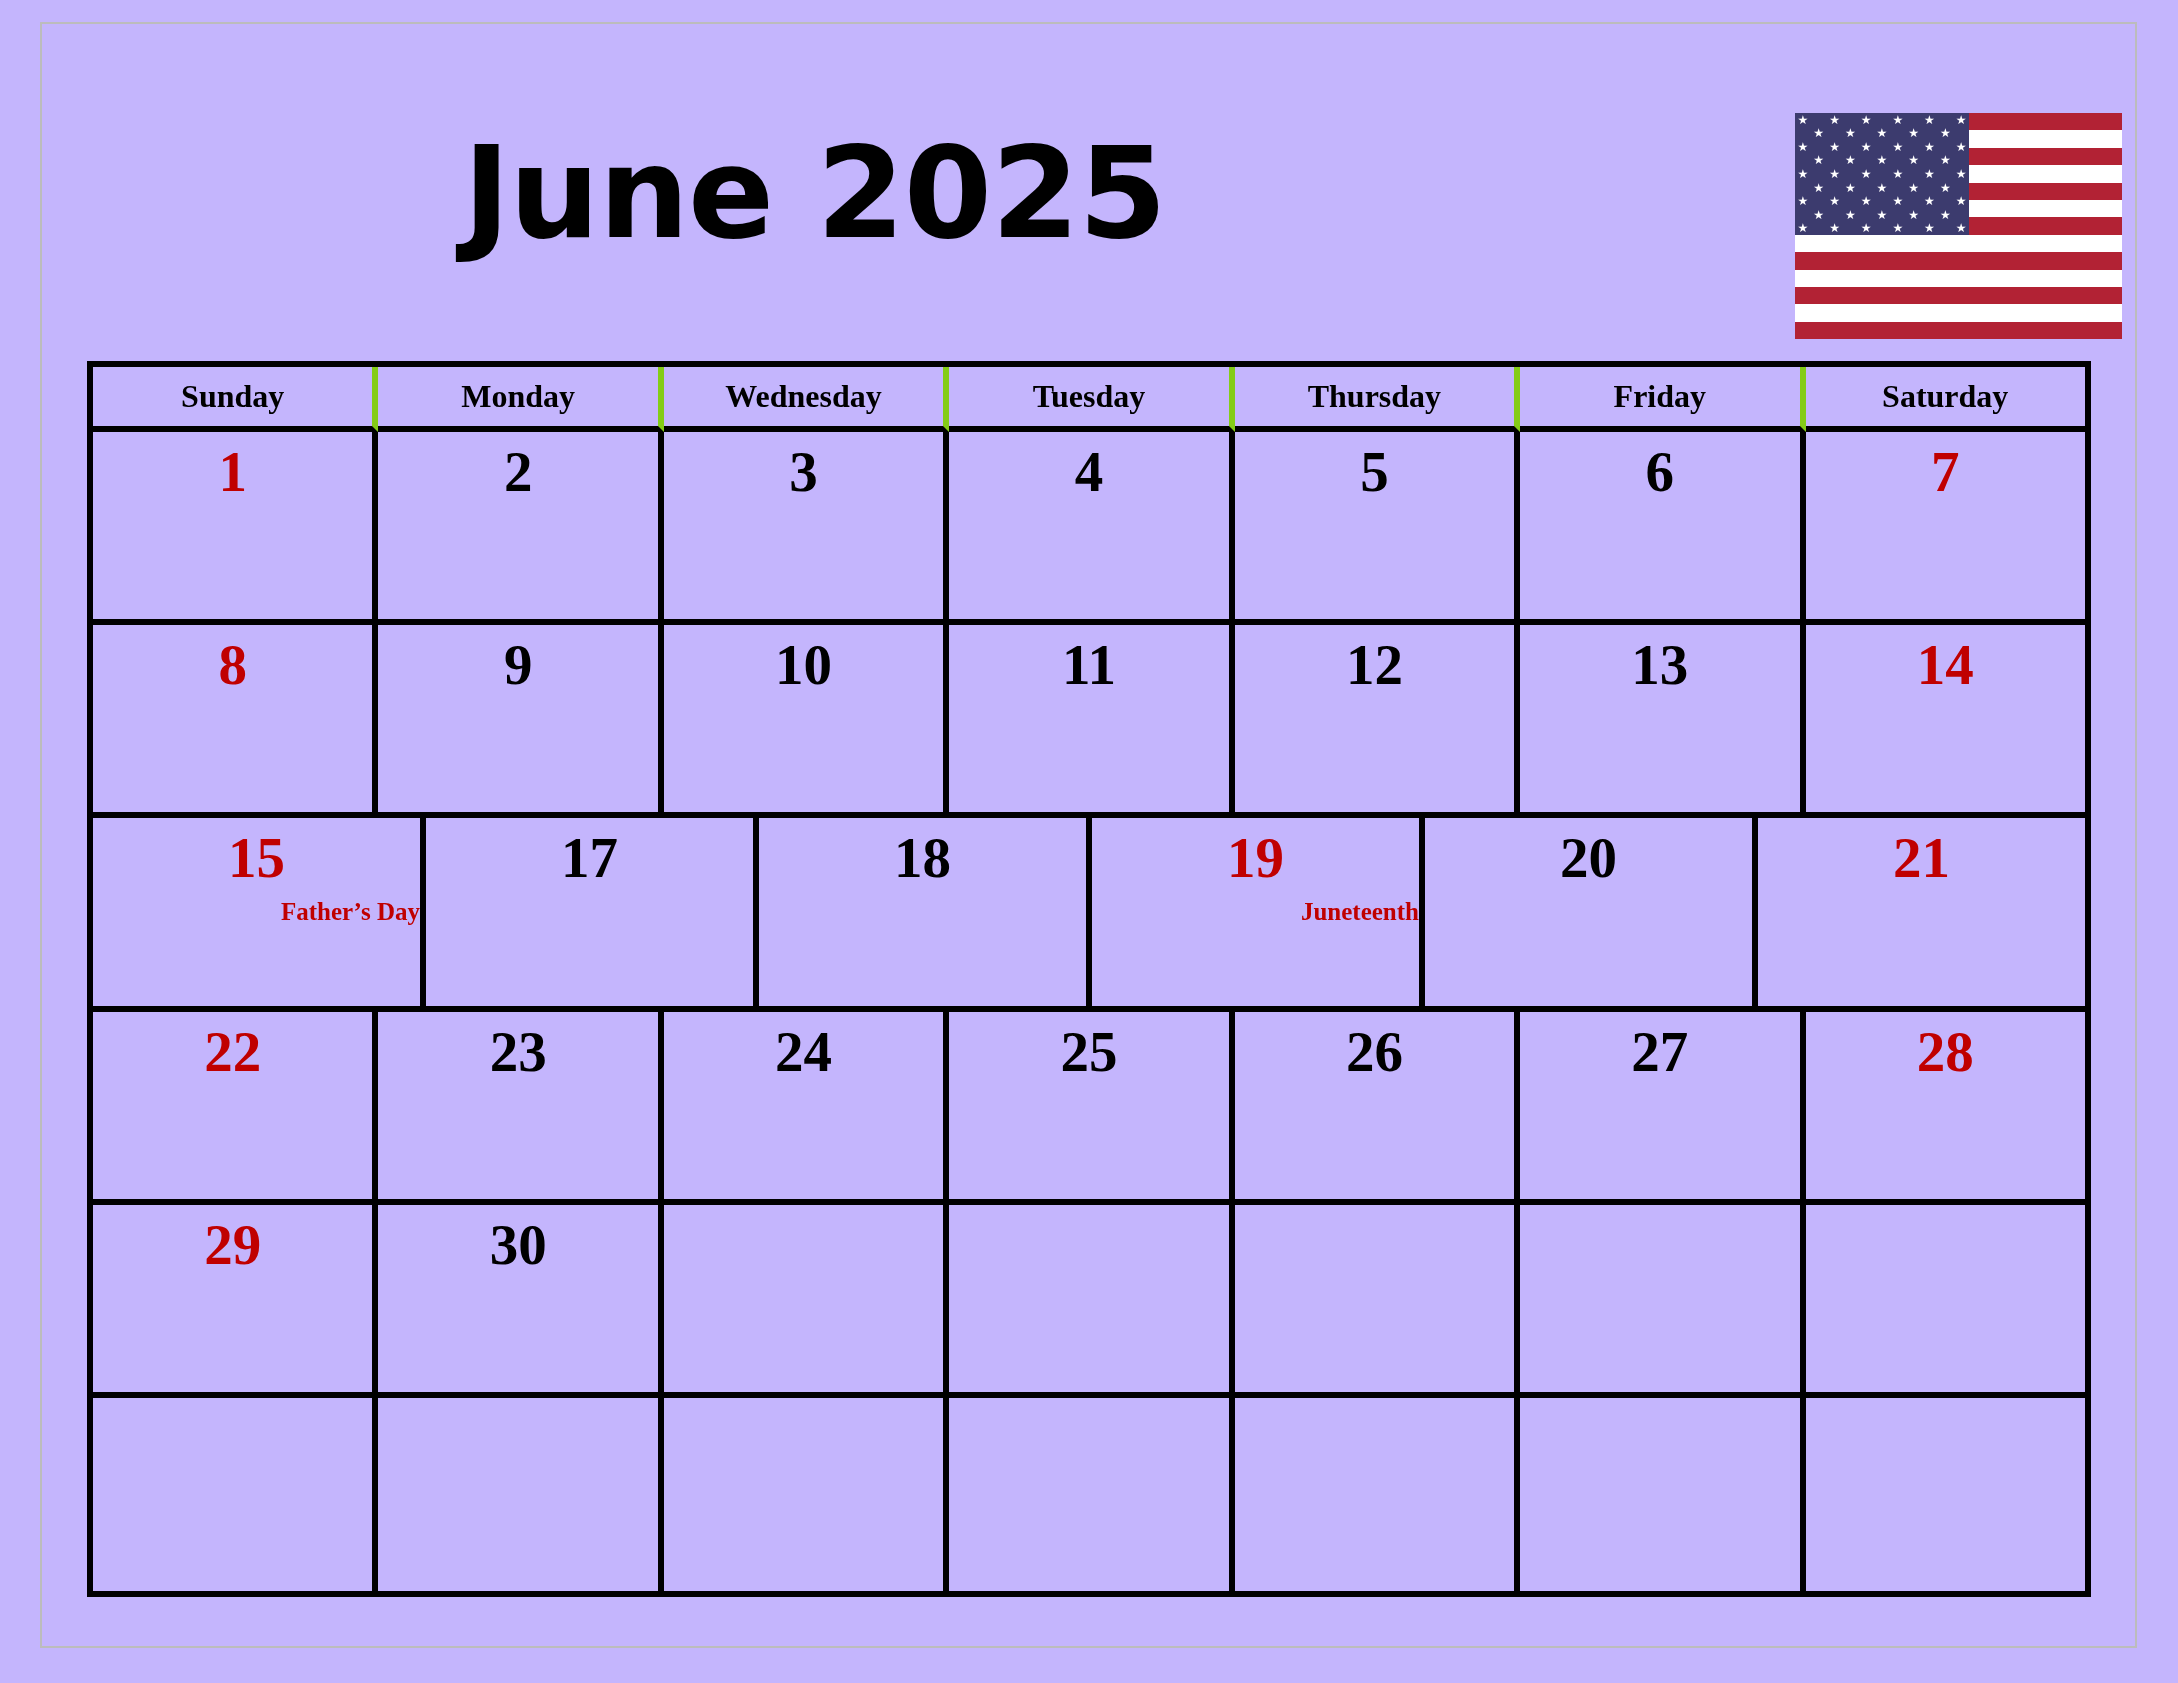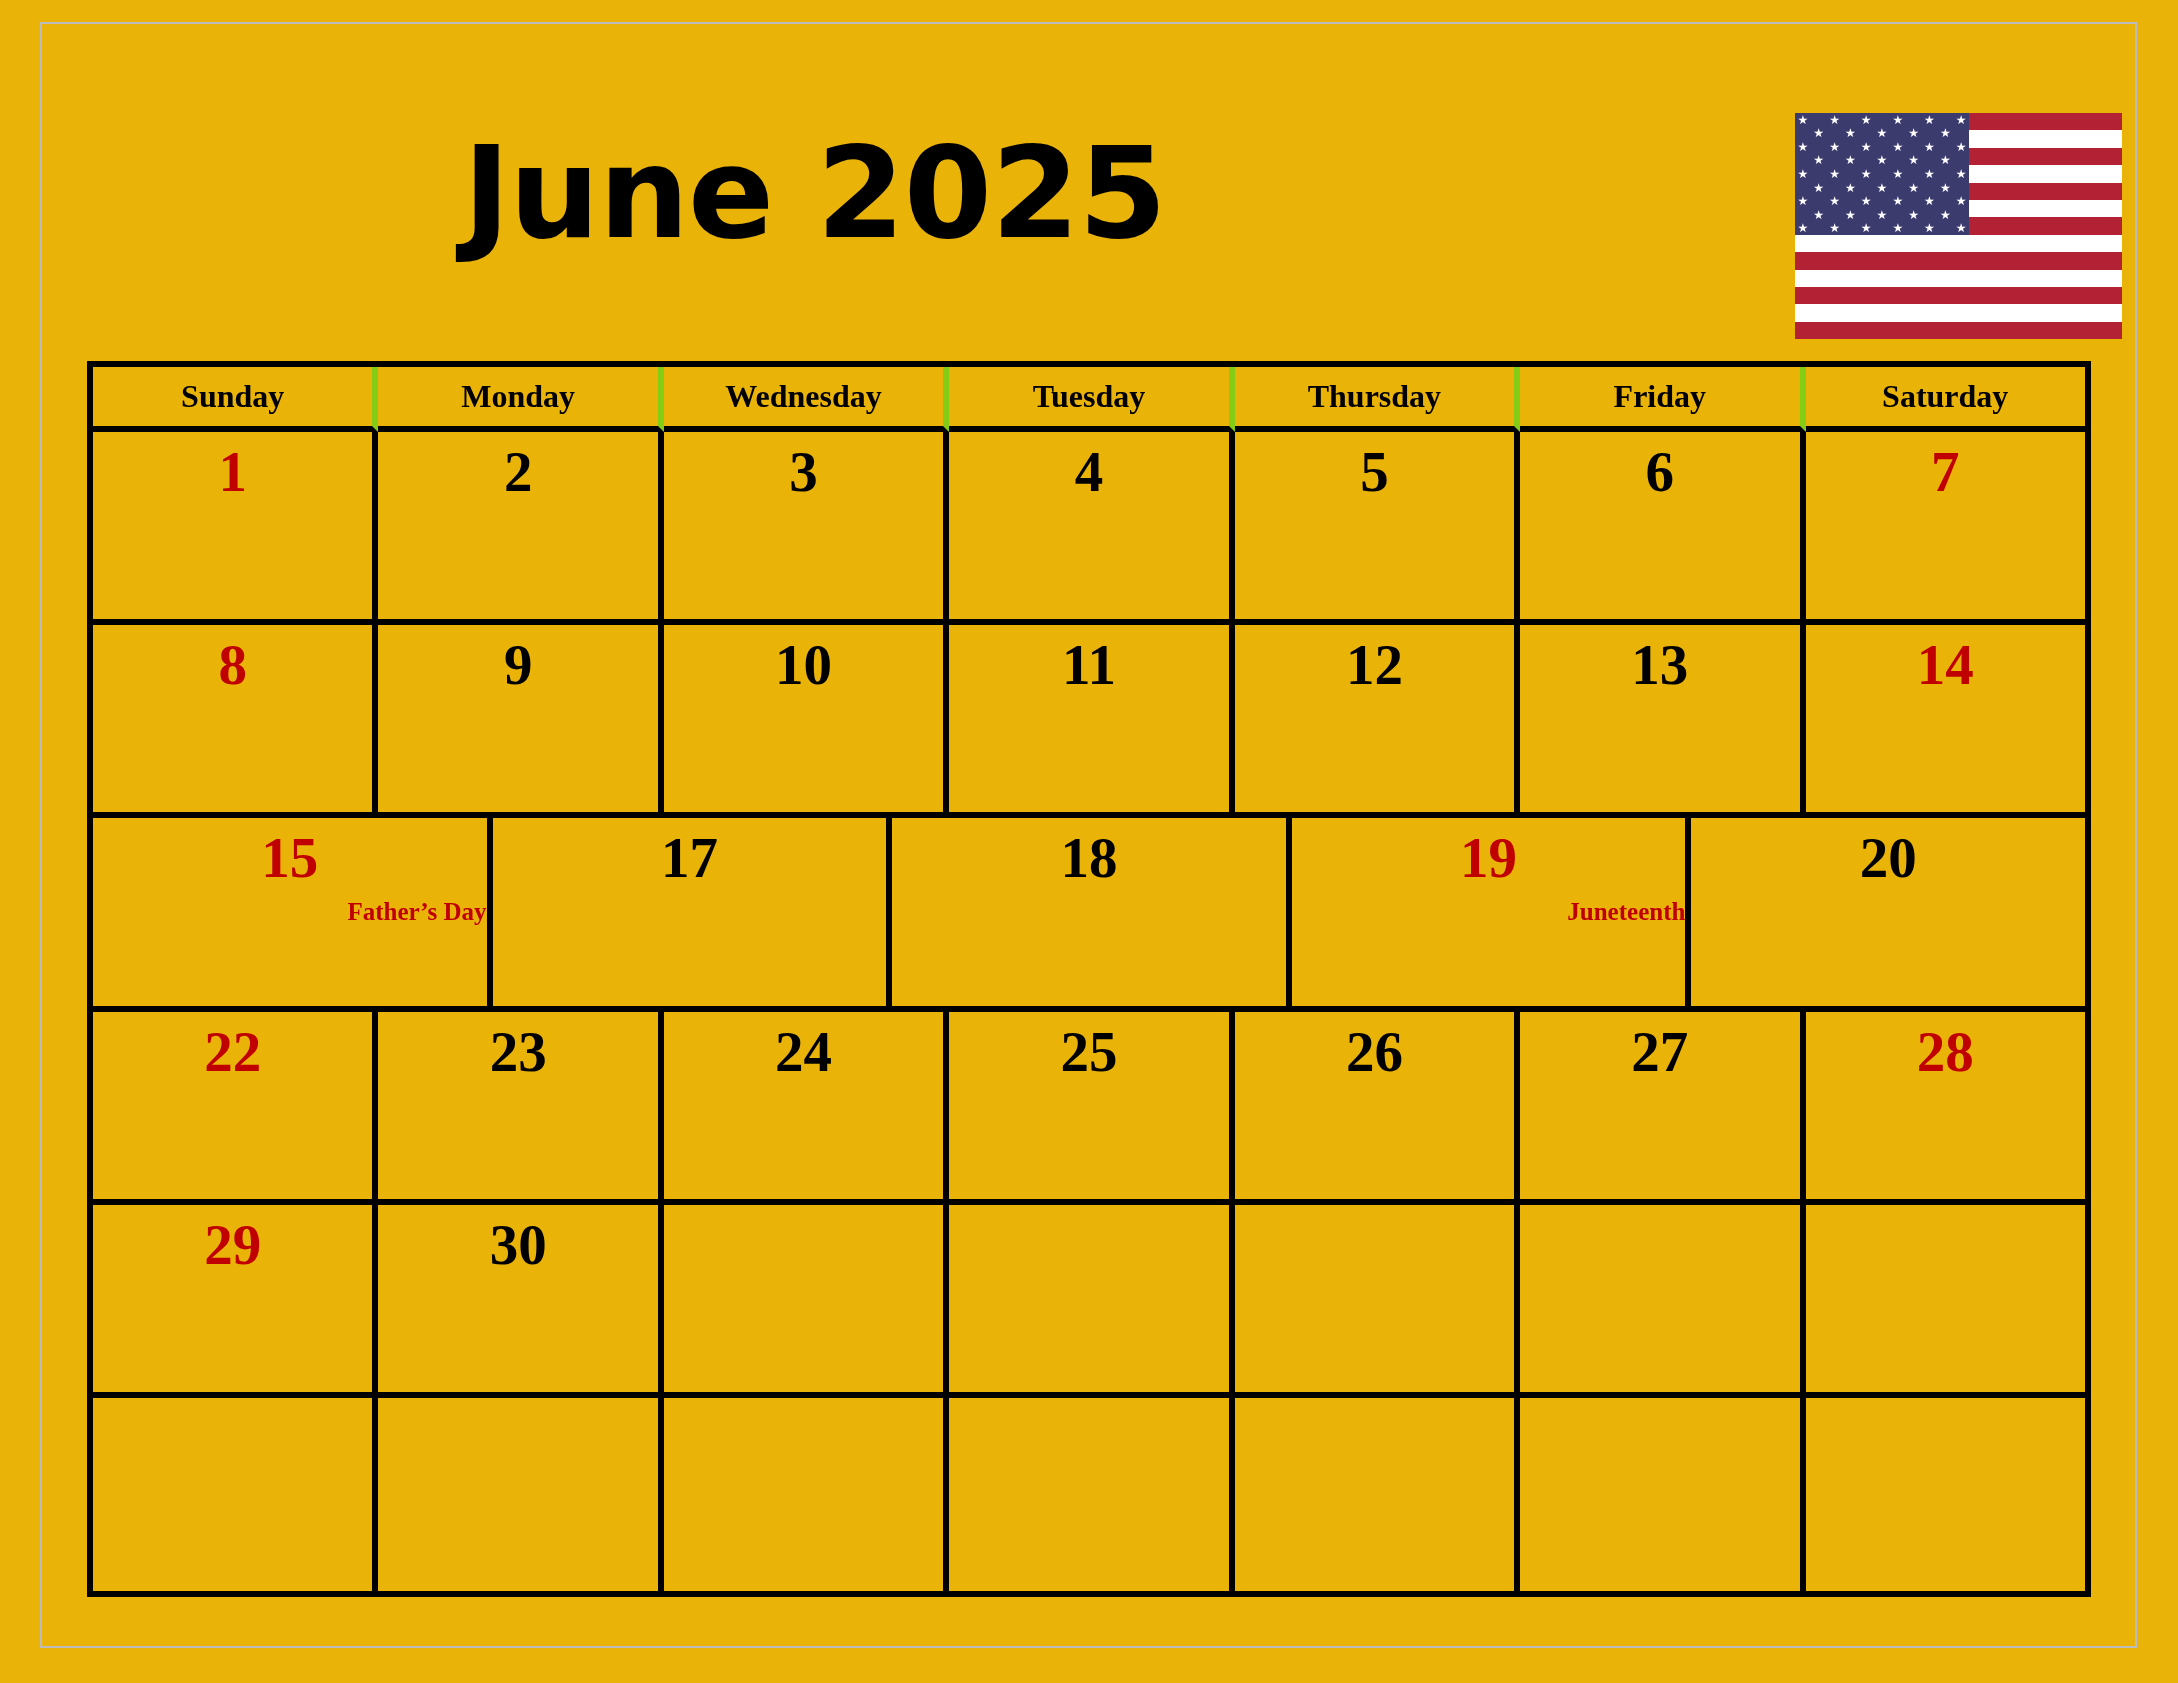--- a/index.html
+++ b/index.html
@@ -11,21 +11,21 @@
     width: 2178px;
     height: 1683px;
     font-family: "Liberation Serif", serif;
     overflow: hidden;
   }
 
   .page {
     position: relative;
     width: 2178px;
     height: 1683px;
-    background: #eab308;
+    background: #c4b5fd;
     box-sizing: border-box;
   }
 
   
   .page-frame {
     position: absolute;
     left: 40px;
     top: 22px;
     width: 2097px;
     height: 1626px;
@@ -389,20 +389,24 @@
         <div class="day-event"></div>
       </div>
       <div class="day holiday">
         <div class="day-num">19</div>
         <div class="day-event">Juneteenth</div>
       </div>
       <div class="day">
         <div class="day-num">20</div>
         <div class="day-event"></div>
       </div>
+      <div class="day weekend">
+        <div class="day-num">21</div>
+        <div class="day-event"></div>
+      </div>
     </div>
 
     <div class="week-row">
       <div class="day weekend">
         <div class="day-num">22</div>
         <div class="day-event"></div>
       </div>
       <div class="day">
         <div class="day-num">23</div>
         <div class="day-event"></div>

